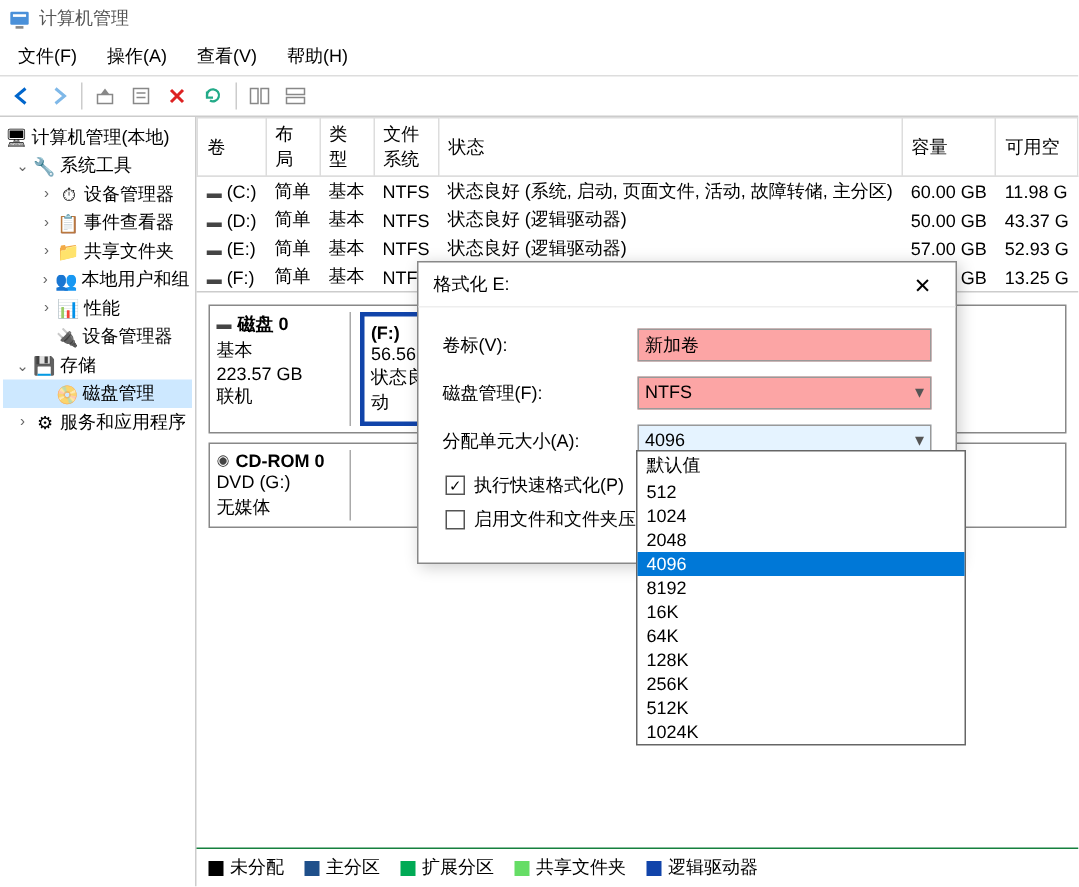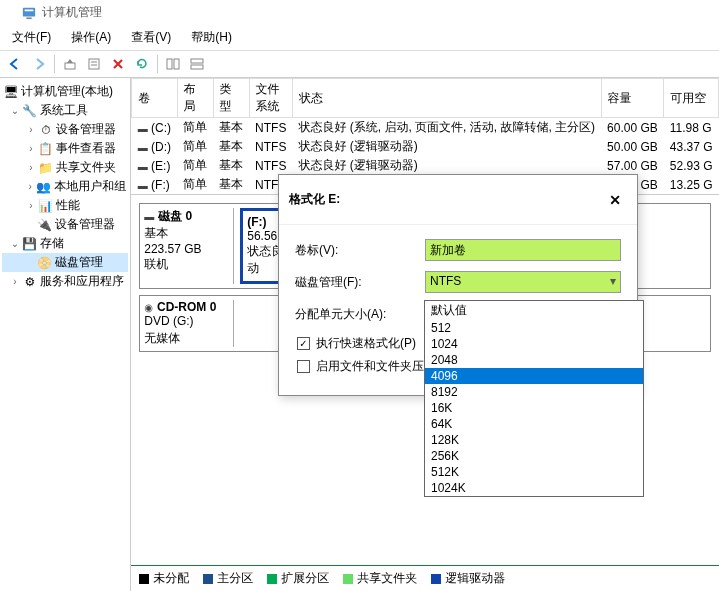--- a/index.html
+++ b/index.html
@@ -1,17 +1,17 @@
 <!DOCTYPE html>
 <html><head>
 <meta charset="utf-8">
 <style>
 * { box-sizing: border-box; margin: 0; padding: 0; font-family: "Microsoft YaHei", "Segoe UI", sans-serif; font-size: 12px; }
 body { background: #fff; width: 719px; height: 591px; overflow: hidden; color: #000; }
-.titlebar { display: flex; align-items: center; gap: 6px; padding: 4px 22px; color: #555; }
+.titlebar { display: flex; align-items: center; gap: 6px; padding: 4px 6px; color: #555; }
 .titlebar svg { width: 14px; height: 14px; }
 .menubar { display: flex; gap: 4px; padding: 2px 4px; border-bottom: 1px solid #ddd; }
 .menubar span { padding: 2px 8px; cursor: default; }
 .toolbar { display: flex; align-items: center; gap: 2px; padding: 2px 4px; border-bottom: 1px solid #ccc; }
 .tbtn { width: 22px; height: 22px; display: flex; align-items: center; justify-content: center; border: 1px solid transparent; }
 .divider { width: 1px; height: 18px; background: #ccc; margin: 0 2px; }
 .main { display: flex; height: calc(100% - 78px); }
 .tree { width: 168px; border-right: 1px solid #ccc; padding: 4px 2px; overflow: auto; }
 .tree-row { display: flex; align-items: center; gap: 3px; padding: 1px 2px; white-space: nowrap; cursor: default; }
 .tree-row.selected { background: #cde8ff; }
@@ -25,26 +25,26 @@
 .diskicon { font-size: 10px; color: #444; }
 .bottom-panel { flex: 1; overflow: auto; padding: 8px; display: flex; flex-direction: column; gap: 6px; }
 .diskblock { display: flex; border: 1px solid #888; padding: 4px; gap: 6px; }
 .diskblock .label { width: 90px; border-right: 1px solid #aaa; padding-right: 4px; }
 .partitions { flex: 1; display: flex; gap: 4px; }
 .part { border: 2px solid #1e4f8a; padding: 4px; flex: 1; }
 .part-highlight { border: 3px solid #14a; }
 .legend { display: flex; gap: 14px; padding: 4px 8px; border-top: 1px solid #15803d; font-size: 11px; }
 .lc { width: 10px; height: 10px; display: inline-block; margin-right: 4px; vertical-align: middle; }
 .dialog { position: absolute; left: 278px; top: 174px; width: 360px; background: #fff; border: 1px solid #888; box-shadow: 2px 2px 10px rgba(0,0,0,.2); z-index: 10; }
-.dialog-title { display: flex; justify-content: space-between; align-items: center; padding: 16px 10px; border-bottom: 1px solid #eee; font-weight: bold; }
+.dialog-title { display: flex; justify-content: space-between; align-items: center; padding: 6px 10px; border-bottom: 1px solid #eee; }
 .dialog-close { width: 24px; text-align: center; cursor: default; font-size: 14px; }
 .dialog-body { padding: 14px 16px; }
 .field { display: flex; align-items: center; margin-bottom: 10px; }
 .field label { width: 130px; }
-.field input, .field .select { flex: 1; border: 1px solid #999; padding: 2px 4px; height: 22px; background: #bef264; }
+.field input, .field .select { flex: 1; border: 1px solid #999; padding: 2px 4px; height: 22px; background: #fca5a5; }
 .select.open { background: #e5f3ff; }
 .chkrow { display: flex; align-items: center; gap: 6px; margin-bottom: 6px; padding-left: 2px; }
 .chkbox { width: 13px; height: 13px; border: 1px solid #555; display: inline-flex; align-items: center; justify-content: center; font-size: 10px; }
 .dropdown { position: absolute; left: 424px; top: 300px; width: 220px; background: #fff; border: 1px solid #666; z-index: 20; max-height: 220px; overflow: visible; }
 .dropdown .opt { padding: 1px 6px; cursor: default; }
 .dropdown .opt.selected { background: #0078d7; color: #fff; }
 </style>
 </head>
 <body>
 

